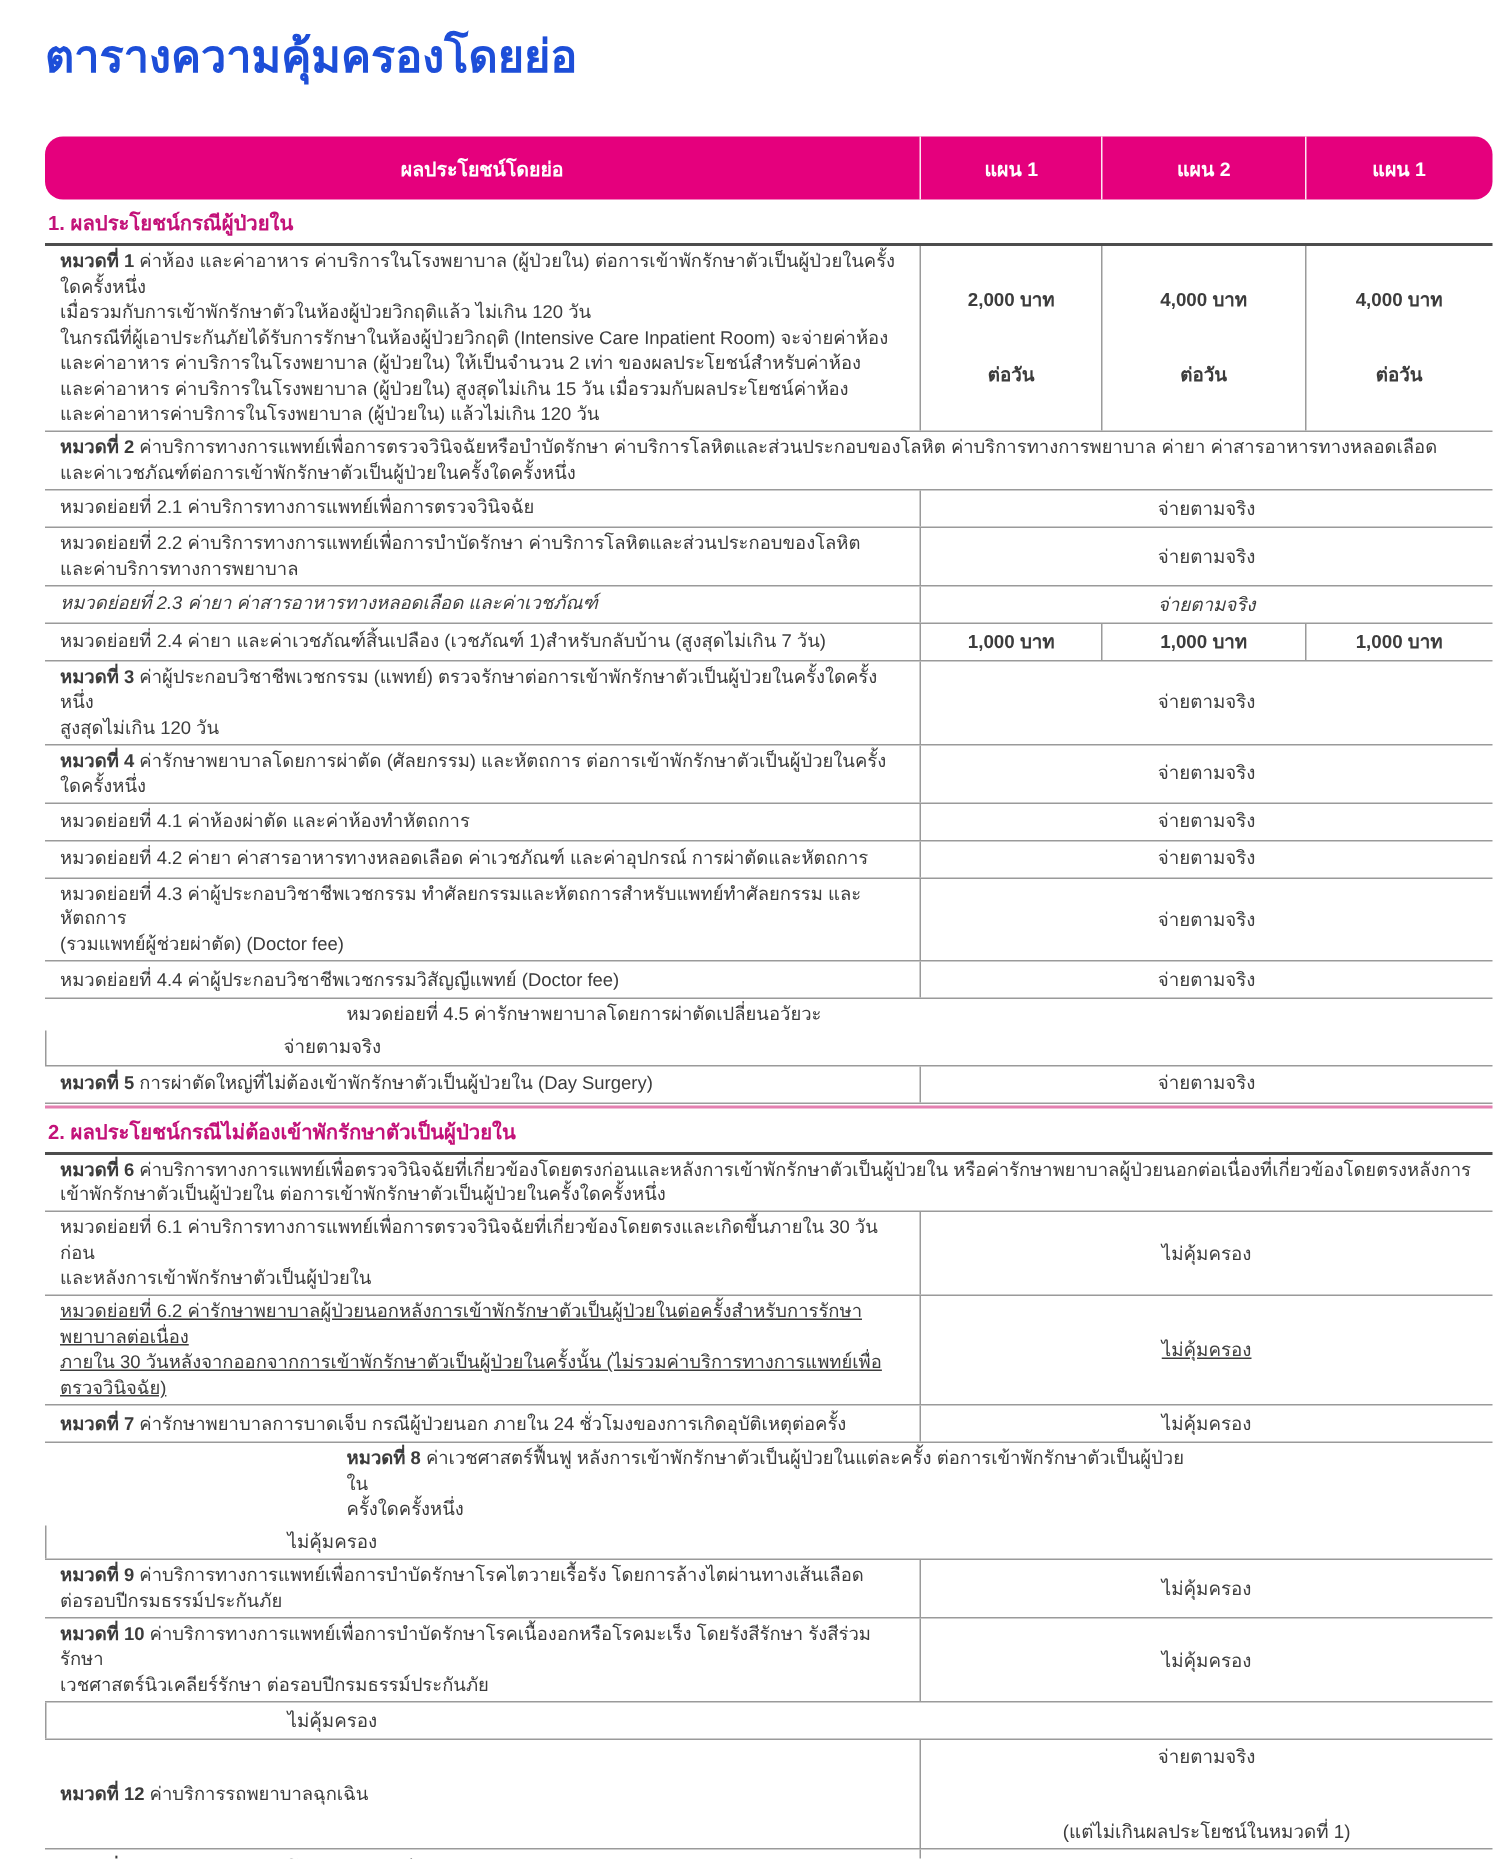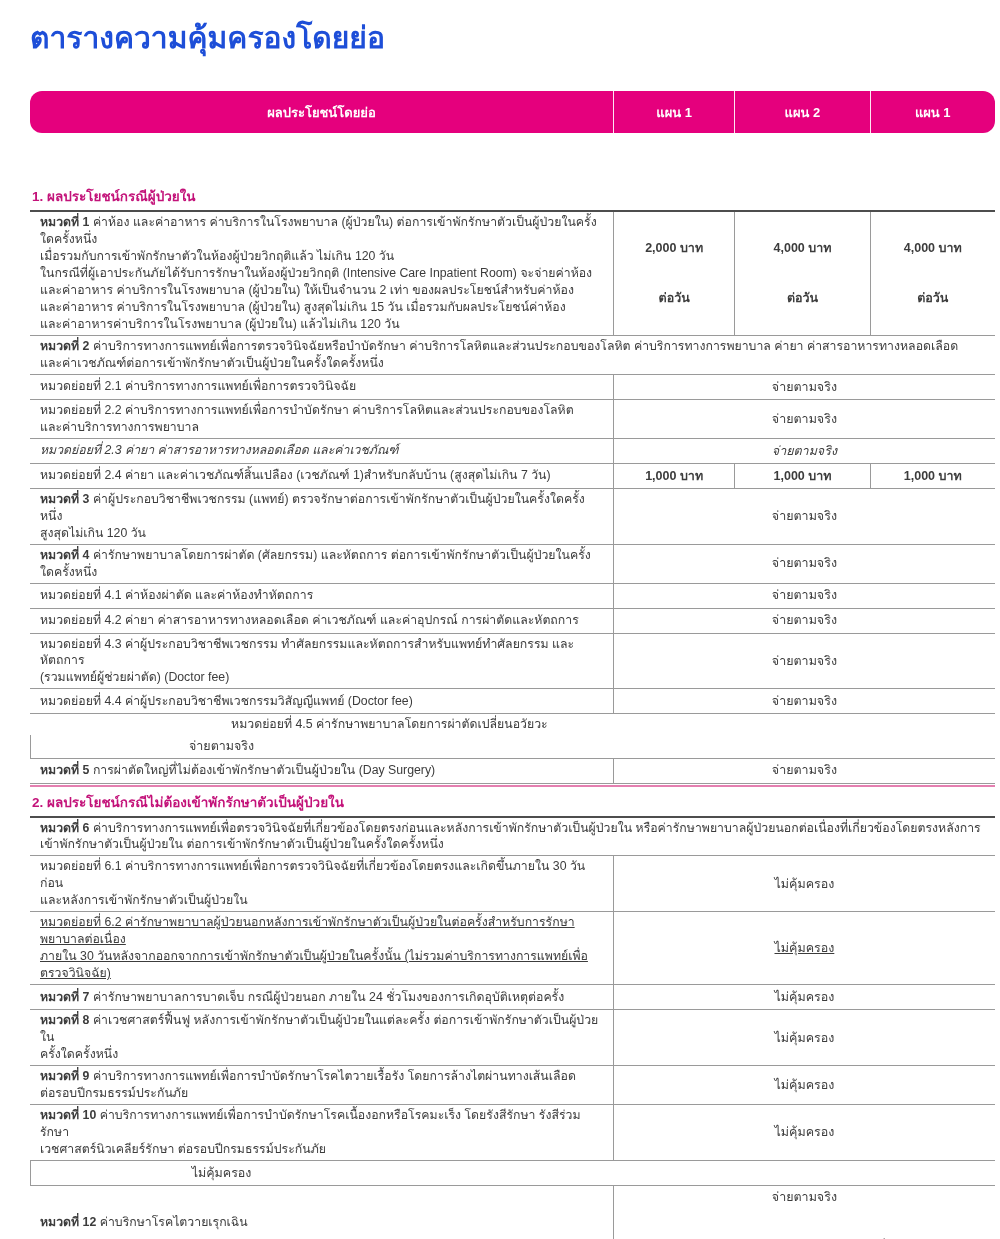--- a/index.html
+++ b/index.html
@@ -21,21 +21,21 @@
   .thead .hc{display:flex;align-items:center;justify-content:center;}
   .thead .hc + .hc{border-left:1.5px solid rgba(255,255,255,0.9);}
   .c0{width:60.4%;box-sizing:border-box;}
   .c1{width:12.6%;box-sizing:border-box;}
   .c2{width:14.0%;box-sizing:border-box;}
   .c3{width:13.0%;box-sizing:border-box;}
   .cm{width:39.6%;box-sizing:border-box;} 
   
   .row{display:flex;align-items:stretch;border-bottom:1px solid #9a9a9a;box-sizing:border-box;}
   .row:last-child{border-bottom:none;}
-  .row.section{border-bottom:2px solid #4d4d4d;margin-top:48px;}
+  .row.section{border-bottom:2px solid #4d4d4d;}
   .row.section.top-pink{border-top:2.5px solid #e47fb0;margin-top:1px;}
   .sec-label{
     color:#c31279;font-weight:bold;font-size:13.5px;
     padding:4px 2px 3px 2px;display:flex;align-items:center;
   }
   .benefit{
     padding:2px 10px;font-size:12.3px;line-height:1.38;
     white-space:pre-line;box-sizing:border-box;
     display:block;align-self:center;width:60.4%;
   }
@@ -189,21 +189,21 @@
         <div class="val cm">
           <div>ไม่คุ้มครอง</div>
         </div>
       </div>
       <div class="row item" style="min-height: 25px;">
         <div class="benefit"><span class="bp">หมวดที่ 7</span><span> ค่ารักษาพยาบาลการบาดเจ็บ กรณีผู้ป่วยนอก ภายใน 24 ชั่วโมงของการเกิดอุบัติเหตุต่อครั้ง</span></div>
         <div class="val cm">
           <div>ไม่คุ้มครอง</div>
         </div>
       </div>
-      <div class="row item" style="min-height: 38px;">
+      <div class="row item" style="min-height: 38px; flex-direction: column;">
         <div class="benefit"><span class="bp">หมวดที่ 8</span><span> ค่าเวชศาสตร์ฟื้นฟู หลังการเข้าพักรักษาตัวเป็นผู้ป่วยในแต่ละครั้ง ต่อการเข้าพักรักษาตัวเป็นผู้ป่วยใน
 ครั้งใดครั้งหนึ่ง</span></div>
         <div class="val cm">
           <div>ไม่คุ้มครอง</div>
         </div>
       </div>
       <div class="row item" style="min-height: 38px;">
         <div class="benefit"><span class="bp">หมวดที่ 9</span><span> ค่าบริการทางการแพทย์เพื่อการบำบัดรักษาโรคไตวายเรื้อรัง โดยการล้างไตผ่านทางเส้นเลือด
 ต่อรอบปีกรมธรรม์ประกันภัย</span></div>
         <div class="val cm">
@@ -216,21 +216,21 @@
         <div class="val cm">
           <div>ไม่คุ้มครอง</div>
         </div>
       </div>
       <div class="row item" style="min-height: 25px;">
         <div class="val cm">
           <div>ไม่คุ้มครอง</div>
         </div>
       </div>
       <div class="row item" style="min-height: 54px;">
-        <div class="benefit"><span class="bp">หมวดที่ 12</span><span> ค่าบริกษาโรคไตวายเรุกเฉิน</span></div>
+        <div class="benefit"><span class="bp">หมวดที่ 12</span><span> ค่าบริการรถพยาบาลฉุกเฉิน</span></div>
         <div class="val cm">
           <div>จ่ายตามจริง</div>
           <div>(แต่ไม่เกินผลประโยชน์ในหมวดที่ 1)</div>
         </div>
       </div>
       <div class="row item" style="min-height: 28px;">
         <div class="benefit"><span class="bp">หมวดที่ 13</span><span> ค่ารักษาพยาบาล โดยการผ่าตัดเล็ก</span></div>
         <div class="val cm">
           <div>ไม่คุ้มครอง</div>
         </div>

